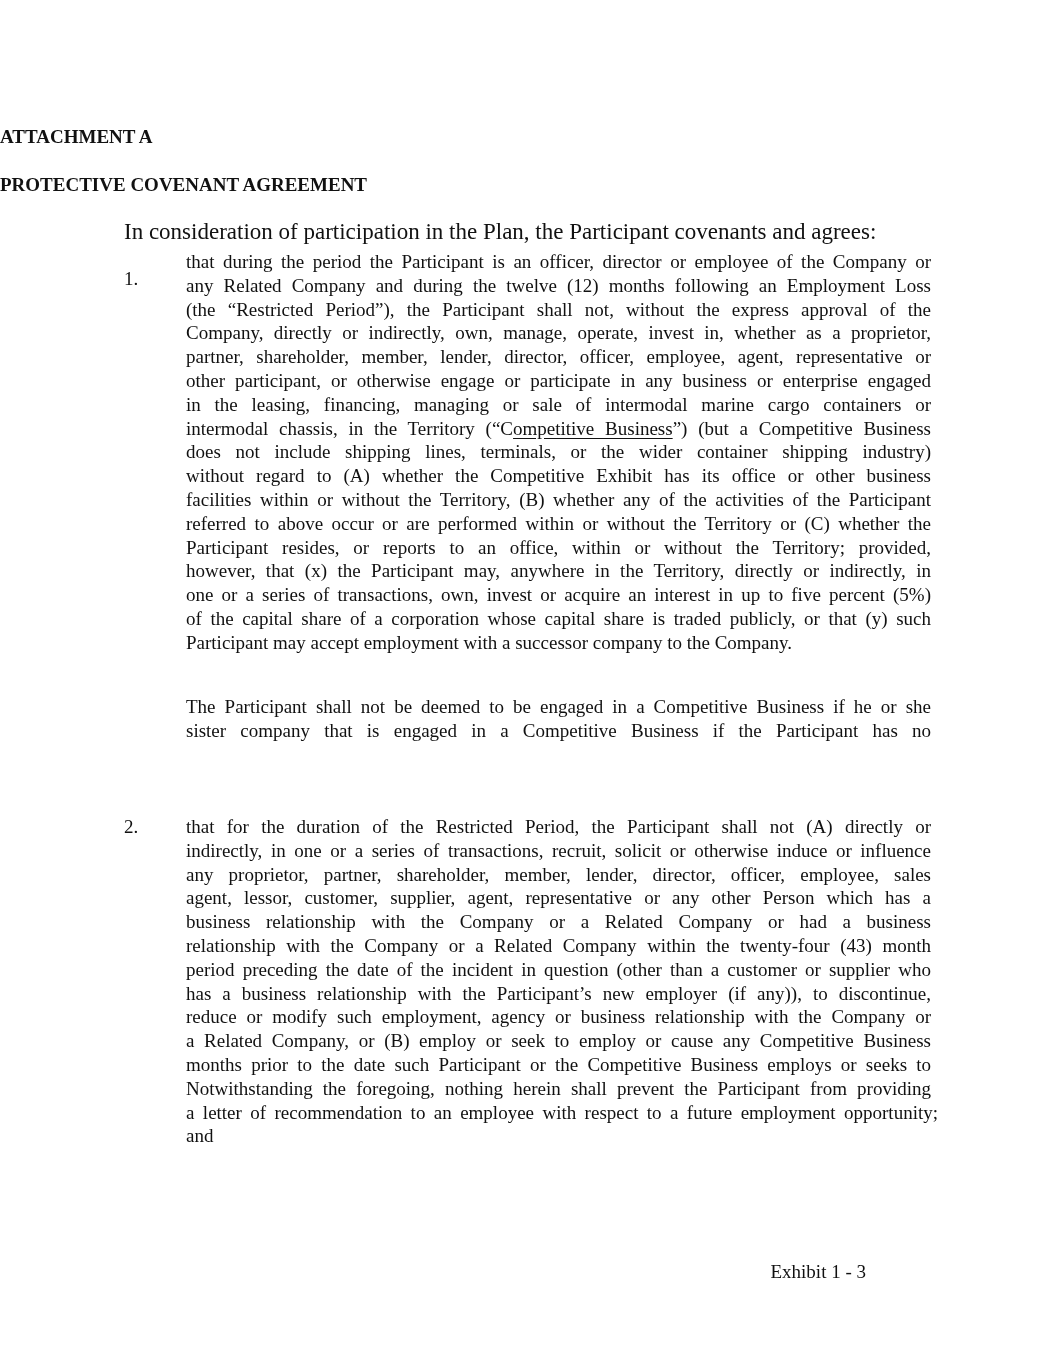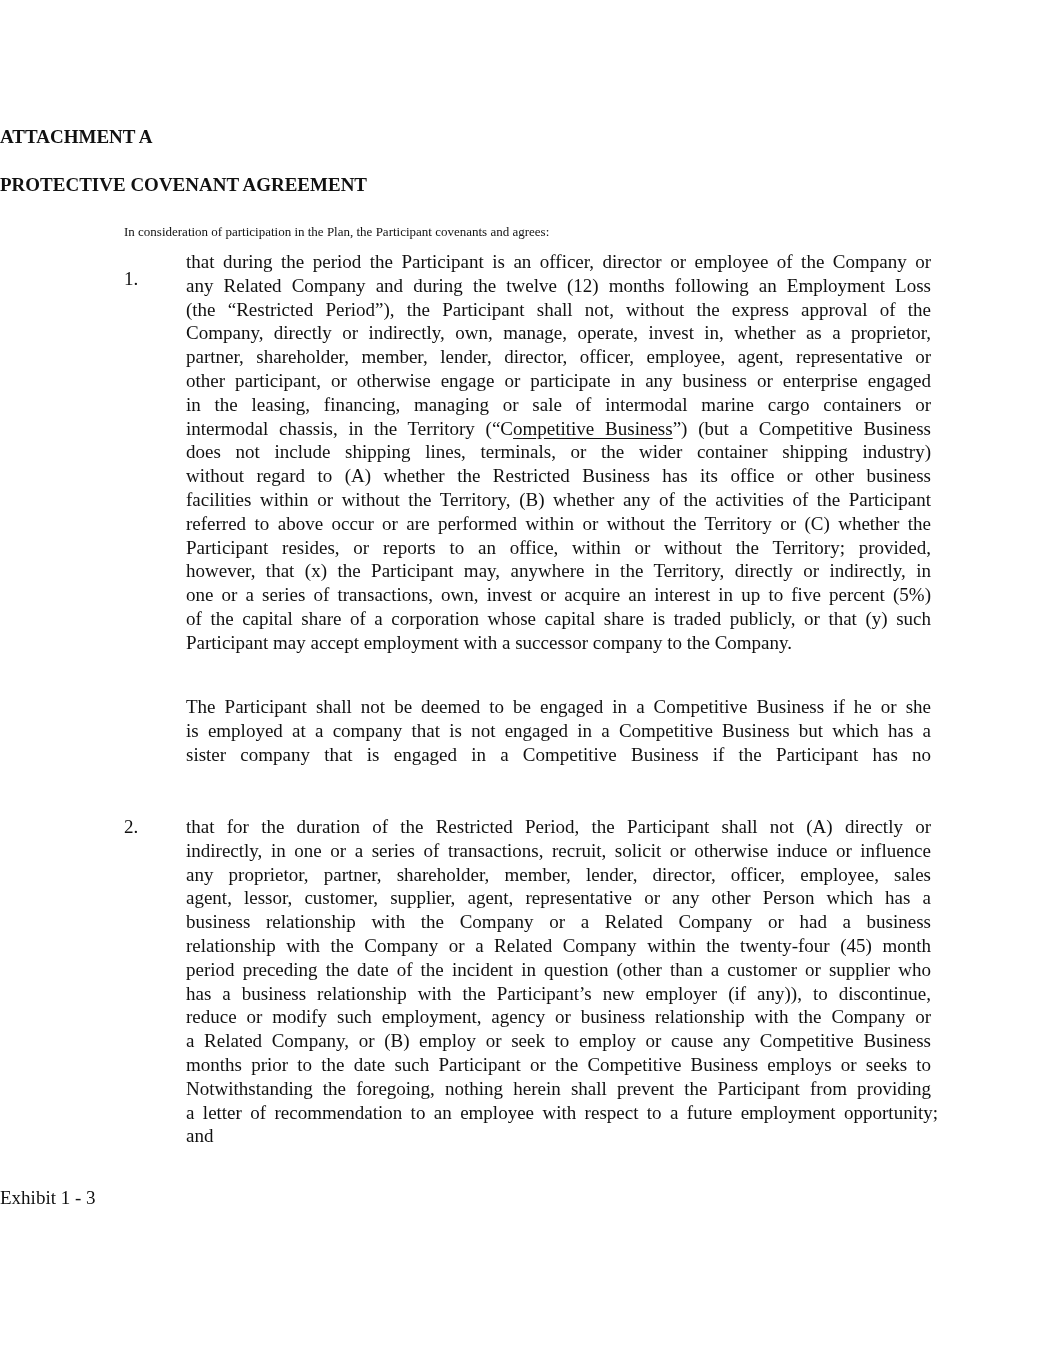--- a/index.html
+++ b/index.html
@@ -32,21 +32,21 @@
     }
     .heading.attachment { top: 125px; }
     .heading.title { top: 173px; }
     .heading.title span {
       text-underline-offset: 3px;
     }
     .intro {
       position: absolute;
       left: 124px;
       top: 220px;
-      font-size: 13px;
+      font-size: 23px;
       line-height: 24px;
       white-space: nowrap;
     }
     .item-num {
       position: absolute;
       left: 124px;
       font-size: 19px;
       line-height: 24px;
     }
     .block {
@@ -71,22 +71,22 @@
       width: 752px;
     }
     .u {
       text-decoration: underline;
       text-underline-offset: 3px;
     }
     .footer {
       position: absolute;
       left: 0;
       width: 866px;
-      top: 1186px;
-      text-align: left;
+      top: 1260px;
+      text-align: right;
       font-size: 19px;
       line-height: 24px;
     }
   </style>
 </head>
 <body>
 
 <div class="page">
 
   <div class="heading attachment">ATTACHMENT A</div>
@@ -102,45 +102,44 @@
   <div class="block" style="top:250px;" id="item1p1">
       <span class="line">that during the period the Participant is an officer, director or employee of the Company or</span>
       <span class="line">any Related Company and during the twelve (12) months following an Employment Loss</span>
       <span class="line">(the “Restricted Period”), the Participant shall not, without the express approval of the</span>
       <span class="line">Company, directly or indirectly,  own, manage, operate,  invest in, whether as a proprietor,</span>
       <span class="line">partner, shareholder, member, lender, director, officer, employee,  agent, representative or</span>
       <span class="line">other participant, or otherwise engage or participate in any business or enterprise engaged</span>
       <span class="line">in the leasing, financing, managing  or sale of intermodal marine cargo containers or</span>
       <span class="line">intermodal chassis, in the Territory (“C<span class="u">ompetitive Business</span>”) (but a Competitive Business</span>
       <span class="line">does not include shipping lines, terminals, or the wider container shipping industry)</span>
-      <span class="line">without regard to (A) whether the Restricted Business has its office or other business</span>
+      <span class="line">without regard to (A) whether the Competitive Exhibit has its office or other business</span>
       <span class="line">facilities within or without the Territory, (B) whether any of the activities of the Participant</span>
       <span class="line">referred to above occur or are performed within or without the Territory or (C) whether the</span>
       <span class="line">Participant resides, or reports to an office, within or without the Territory; provided,</span>
       <span class="line">however, that (x) the Participant may, anywhere in the Territory, directly or indirectly, in</span>
       <span class="line">one or a series of transactions, own, invest or acquire an interest in up to five percent (5%)</span>
       <span class="line">of the capital share of a corporation whose capital share is traded publicly, or that (y) such</span>
       <span class="line last">Participant may accept employment with a successor company to the Company.</span>
     </div>
 
   <div class="block" style="top:695px;" id="item1p2">
       <span class="line">The Participant shall not be deemed to be engaged in a Competitive Business if he or she</span>
-      <span class="line">is employed at a company that is not engaged in a Competitive Business but which has a</span>
       <span class="line">sister company that is engaged in a Competitive Business if the Participant has no</span>
     </div>
 
   <div class="item-num" style="top:815px;">2.</div>
 
   <div class="block" style="top:815px;" id="item2p1">
       <span class="line">that for the duration of the Restricted Period, the Participant shall not (A) directly or</span>
       <span class="line">indirectly, in one or a series of transactions, recruit, solicit or otherwise induce or influence</span>
       <span class="line">any proprietor, partner, shareholder, member, lender, director, officer, employee, sales</span>
       <span class="line">agent, lessor, customer, supplier, agent, representative or any other Person which has a</span>
       <span class="line">business relationship with the Company or a Related Company or had a business</span>
-      <span class="line">relationship with the Company or a Related Company within the twenty-four (45) month</span>
+      <span class="line">relationship with the Company or a Related Company within the twenty-four (43) month</span>
       <span class="line">period preceding the date of the incident in question (other than a customer or supplier who</span>
       <span class="line">has a business relationship with the Participant’s new employer (if any)), to discontinue,</span>
       <span class="line">reduce or modify such employment, agency or business relationship with the Company or</span>
       <span class="line">a Related Company, or (B) employ or seek to employ or cause any Competitive Business</span>
       <span class="line">months prior to the date such Participant or the Competitive Business employs or seeks to</span>
       <span class="line">Notwithstanding the foregoing, nothing herein shall prevent the Participant from providing</span>
       <span class="line wide">a letter of recommendation to an employee with respect to a future employment opportunity;</span>
       <span class="line last">and</span>
     </div>
 

